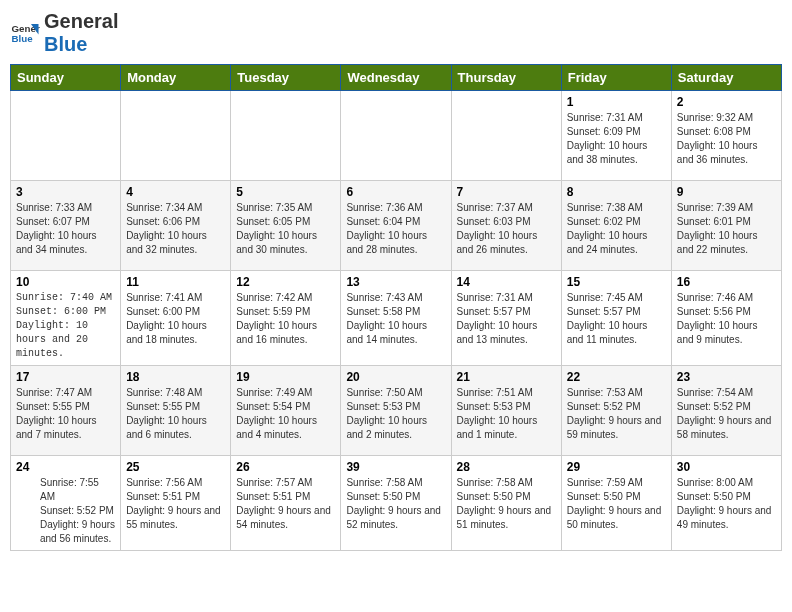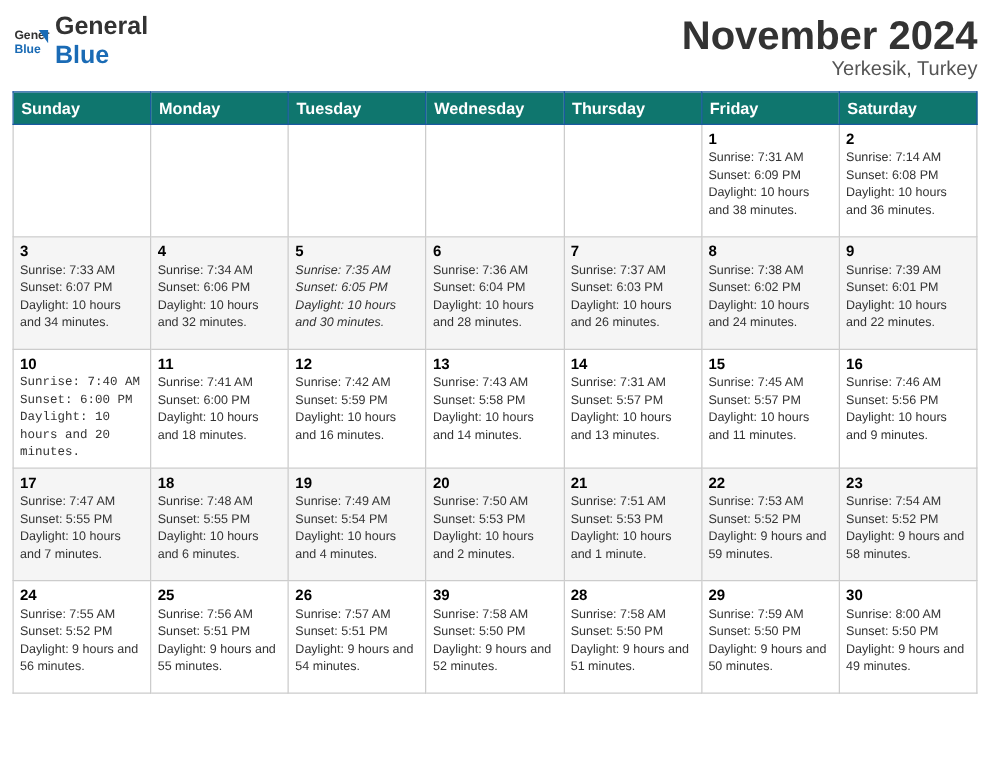--- a/index.html
+++ b/index.html
@@ -36,21 +36,21 @@
     .location {
       font-size: 16px;
       color: #555;
     }
     .calendar {
       width: 100%;
       border-collapse: collapse;
       table-layout: fixed;
     }
     .calendar th {
-      background-color: #0f766e;
+      background-color: #4d7c0f;
       color: #fff;
       font-size: 13px;
       font-weight: bold;
       padding: 5px 6px;
       text-align: left;
       border: 1px solid #1a5aa0;
     }
     .calendar td {
       vertical-align: top;
       border: 1px solid #ccc;
@@ -85,24 +85,20 @@
   <div class="logo">
     <svg class="logo-icon" viewBox="0 0 40 40" xmlns="http://www.w3.org/2000/svg">
       <text x="2" y="18" font-size="13" font-weight="bold" fill="#333">General</text>
       <text x="2" y="32" font-size="13" font-weight="bold" fill="#1a6bb5">Blue</text>
       <polygon points="28,8 38,8 38,22" fill="#1a6bb5"></polygon>
     </svg>
     <div style="line-height:1.15; font-size:20px; font-weight:bold;">
       <div style="color:#333;">General</div>
       <div style="color:#1a6bb5;">Blue</div>
     </div>
-  </div>
-  <div class="title-block">
-    <div class="month-title">November 2024</div>
-    <div class="location">Yerkesik, Turkey</div>
   </div>
 </div>
 
 <table class="calendar">
   <thead>
     <tr>
       <th>Sunday</th>
       <th>Monday</th>
       <th>Tuesday</th>
       <th>Wednesday</th>
@@ -119,41 +115,41 @@
         <td class="empty-cell"></td>
         <td class="empty-cell"></td>
         <td>
           <span class="day-num">1</span>
           <div class="day-info" style="white-space: pre-line;">Sunrise: 7:31 AM
 Sunset: 6:09 PM
 Daylight: 10 hours and 38 minutes.</div>
         </td>
         <td>
           <span class="day-num">2</span>
-          <div class="day-info" style="white-space: pre-line;">Sunrise: 7:14 AM
+          <div class="day-info" style="white-space: pre-line;">Sunrise: 9:32 AM
 Sunset: 6:08 PM
 Daylight: 10 hours and 36 minutes.</div>
         </td>
       </tr>
       <tr>
         <td>
           <span class="day-num">3</span>
           <div class="day-info" style="white-space: pre-line;">Sunrise: 7:33 AM
 Sunset: 6:07 PM
 Daylight: 10 hours and 34 minutes.</div>
         </td>
         <td>
           <span class="day-num">4</span>
           <div class="day-info" style="white-space: pre-line;">Sunrise: 7:34 AM
 Sunset: 6:06 PM
 Daylight: 10 hours and 32 minutes.</div>
         </td>
         <td>
           <span class="day-num">5</span>
-          <div class="day-info" style="white-space: pre-line; font-style: italic;">Sunrise: 7:35 AM
+          <div class="day-info" style="white-space: pre-line;">Sunrise: 7:35 AM
 Sunset: 6:05 PM
 Daylight: 10 hours and 30 minutes.</div>
         </td>
         <td>
           <span class="day-num">6</span>
           <div class="day-info" style="white-space: pre-line;">Sunrise: 7:36 AM
 Sunset: 6:04 PM
 Daylight: 10 hours and 28 minutes.</div>
         </td>
         <td>
@@ -259,21 +255,21 @@
         <td>
           <span class="day-num">23</span>
           <div class="day-info" style="white-space: pre-line;">Sunrise: 7:54 AM
 Sunset: 5:52 PM
 Daylight: 9 hours and 58 minutes.</div>
         </td>
       </tr>
       <tr>
         <td>
           <span class="day-num">24</span>
-          <div class="day-info" style="white-space: pre-line;">Sunrise: 7:55 AM
+          <div class="day-info" style="white-space: pre-line; margin-left: 24px;">Sunrise: 7:55 AM
 Sunset: 5:52 PM
 Daylight: 9 hours and 56 minutes.</div>
         </td>
         <td>
           <span class="day-num">25</span>
           <div class="day-info" style="white-space: pre-line;">Sunrise: 7:56 AM
 Sunset: 5:51 PM
 Daylight: 9 hours and 55 minutes.</div>
         </td>
         <td>

